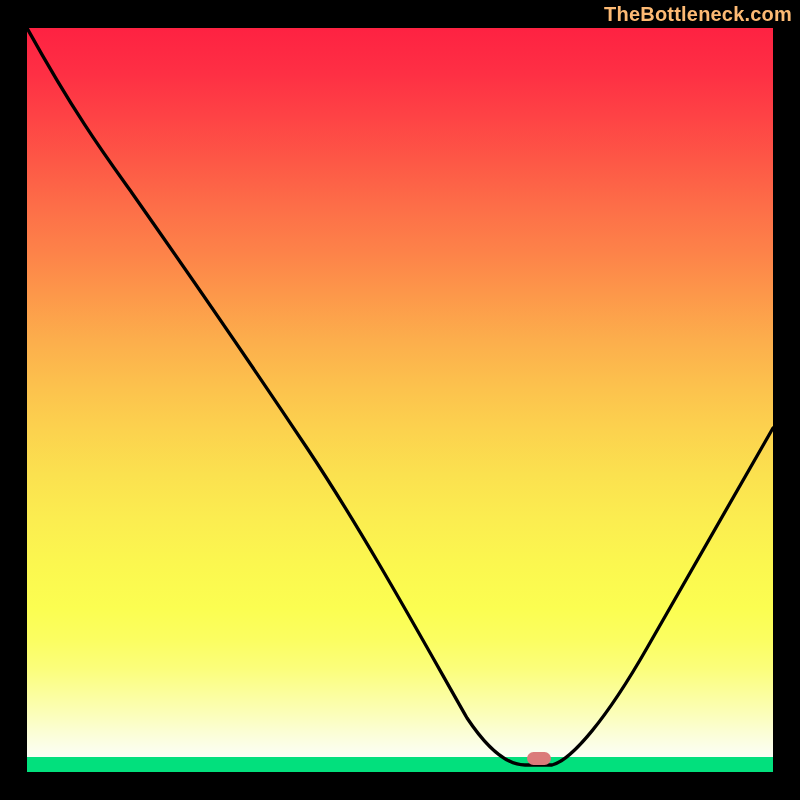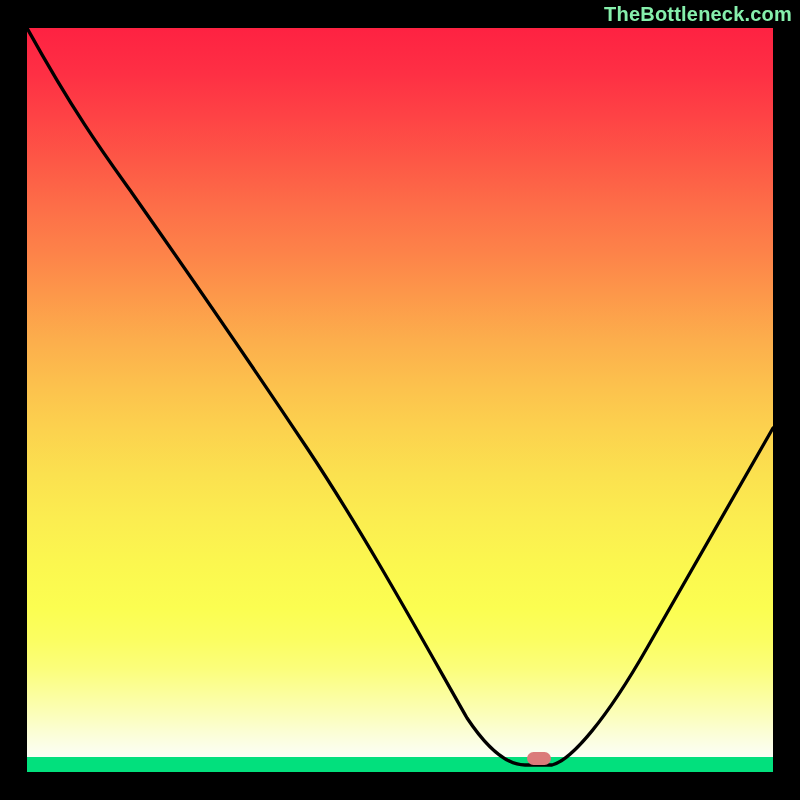--- a/index.html
+++ b/index.html
@@ -65,21 +65,21 @@
     left: 500px;
     top: 724px;
   }
   .watermark {
     position: absolute;
     top: 3px;
     right: 8px;
     font-family: Arial, Helvetica, sans-serif;
     font-size: 20px;
     font-weight: bold;
-    color: #86efac;
+    color: #fdba74;
     letter-spacing: 0.2px;
   }
 </style>
 </head>
 <body>
 
 <div class="frame">
 
   <div class="plot-area">
 

